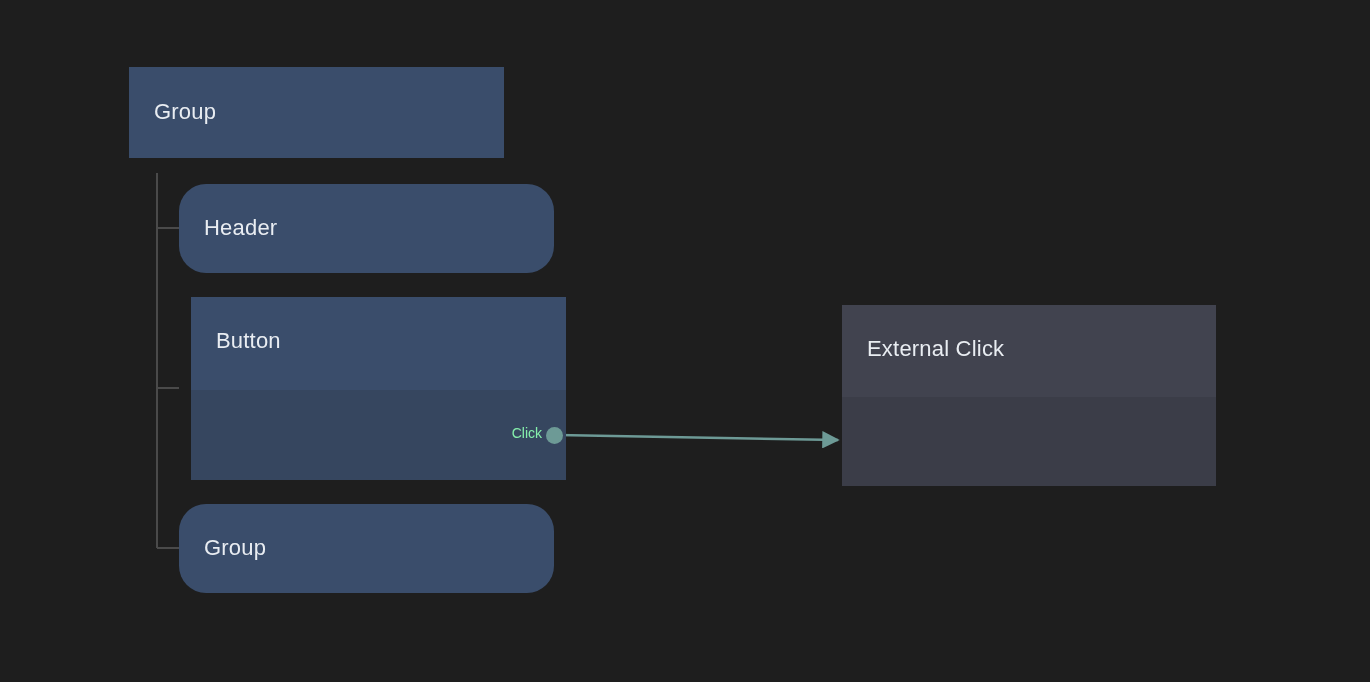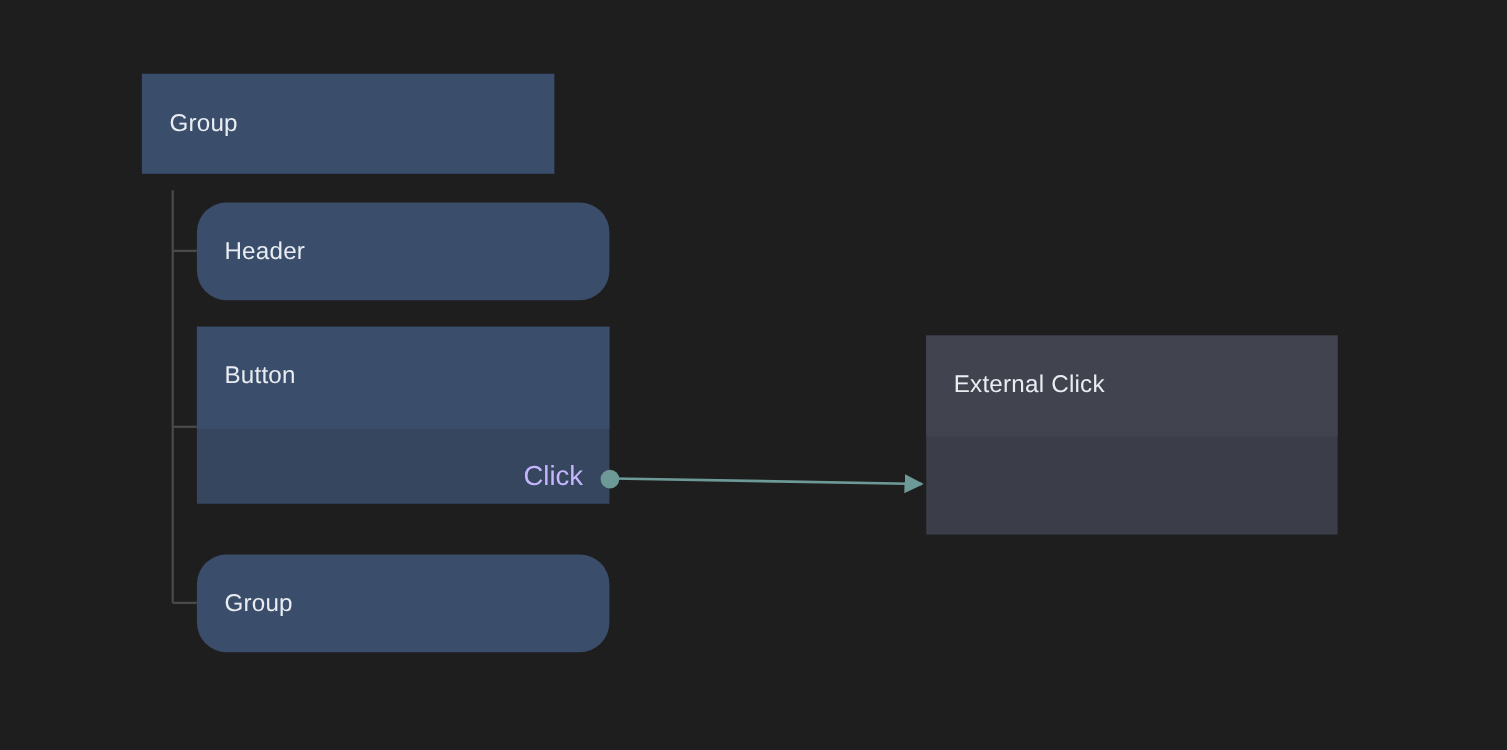--- a/index.html
+++ b/index.html
@@ -60,24 +60,24 @@
   .child-node .node-title {
     position: absolute;
     left: 25px;
     top: 33px;
   }
   #node-header  { top: 184px; height: 89px; }
   #node-footer  { top: 504px; height: 89px; }
 
   
   #node-button {
-    left: 179px;
+    left: 191px;
     top: 297px;
     width: 375px;
-    height: 161px;
+    height: 183px;
     background: #36465f;
   }
   #node-button .node-head {
     position: absolute;
     left: 0;
     top: 0;
     width: 100%;
     height: 93px;
     background: #3a4d6b;
   }
@@ -94,22 +94,22 @@
     display: flex;
     align-items: center;
   }
   .port-row.out {
     top: 118px;
     justify-content: flex-end;
     padding-right: 24px;
     box-sizing: border-box;
   }
   .port-label {
-    color: #c4b5fd;
-    font-size: 25px;
+    color: #86efac;
+    font-size: 14px;
     line-height: 1;
     white-space: nowrap;
   }
 
   
   #node-external {
     left: 842px;
     top: 305px;
     width: 374px;
     height: 181px;

